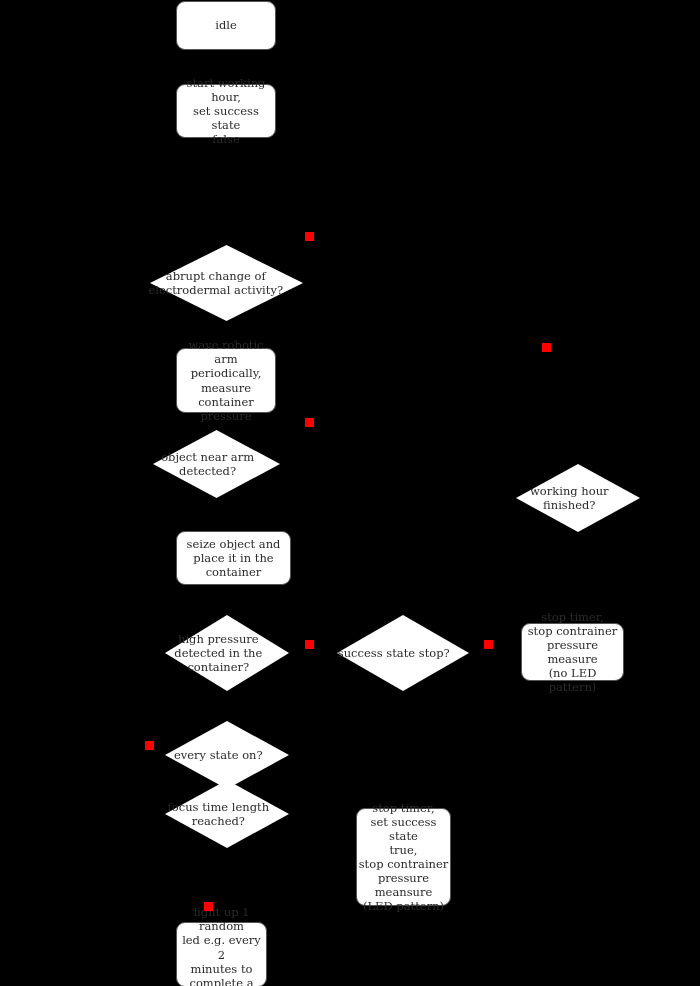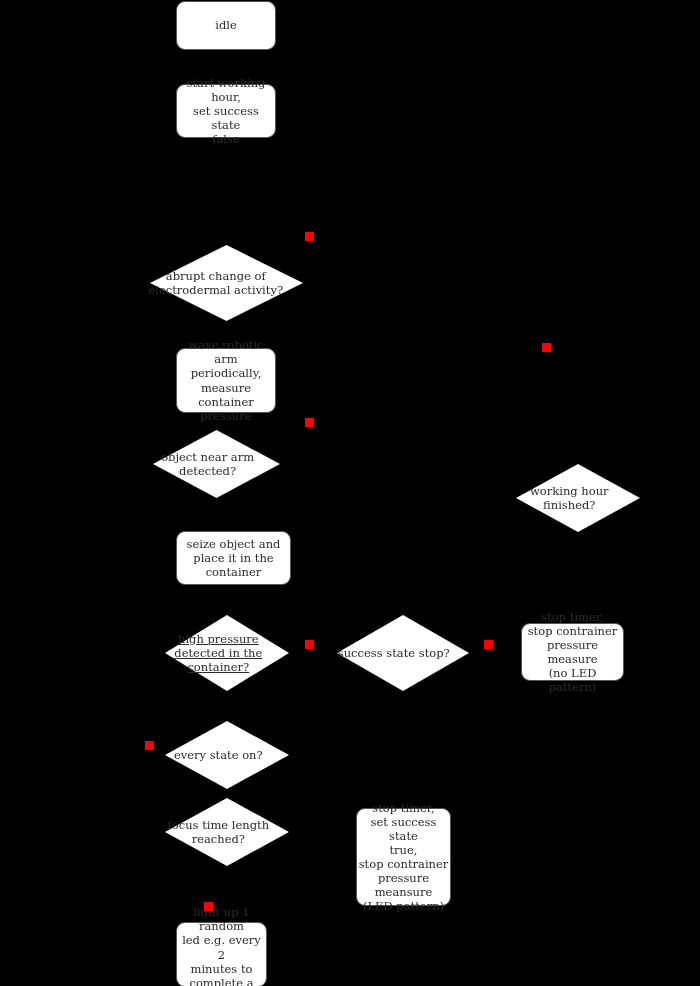--- a/index.html
+++ b/index.html
@@ -109,21 +109,21 @@
     <span class="dtext">working hour
 finished?</span>
   </div>
 
   <div class="node box" style="left:176px; top:531px; width:115px; height:54px;">
     <span>seize object and
 place it in the
 container</span>
   </div>
 
-  <div class="node diamond" style="left:165px; top:615px; width:124px; height:76px;text-decoration:underline;">
+  <div class="node diamond" style="left:165px; top:615px; width:124px; height:76px;">
     <span class="shape"></span>
     <span class="dtext">high pressure
 detected in the
 container?</span>
   </div>
 
   <div class="node diamond" style="left:337px; top:615px; width:132px; height:76px;">
     <span class="shape"></span>
     <span class="dtext">success state stop?</span>
   </div>
@@ -143,21 +143,21 @@
 
   <div class="node box" style="left:356px; top:808px; width:95px; height:98px;">
     <span>stop timer,
 set success state
 true,
 stop contrainer
 pressure meansure
 (LED pattern)</span>
   </div>
 
-  <div class="node diamond" style="left:165px; top:798px; width:124px; height:68px;">
+  <div class="node diamond" style="left:165px; top:780px; width:124px; height:68px;">
     <span class="shape"></span>
     <span class="dtext">focus time length
 reached?</span>
   </div>
 
   <div class="node box" style="left:176px; top:922px; width:91px; height:65px;">
     <span>light up 1 random
 led e.g. every 2
 minutes to
 complete a pattern</span>

